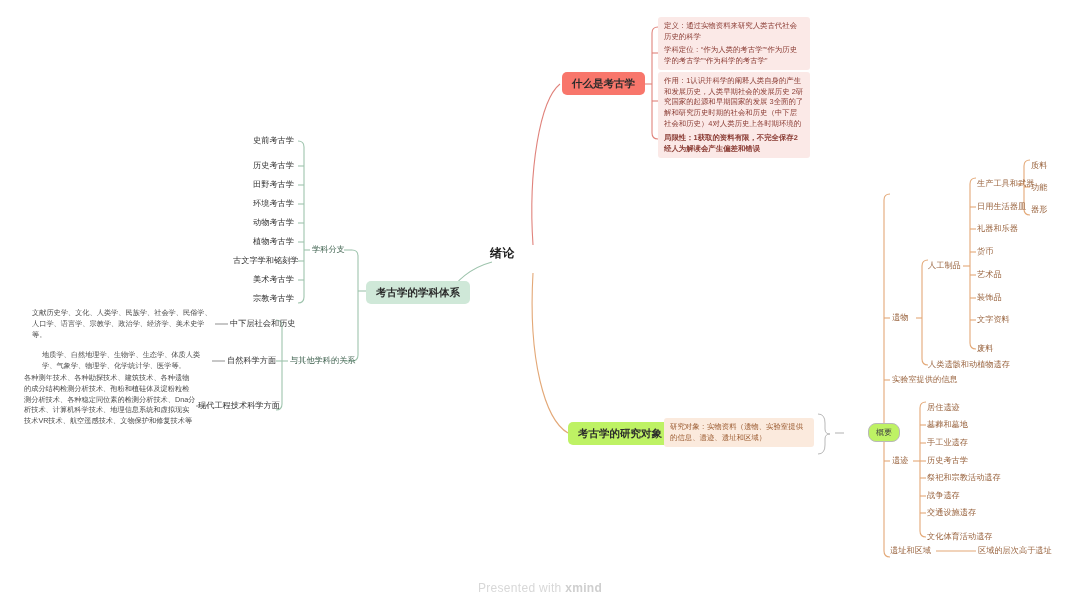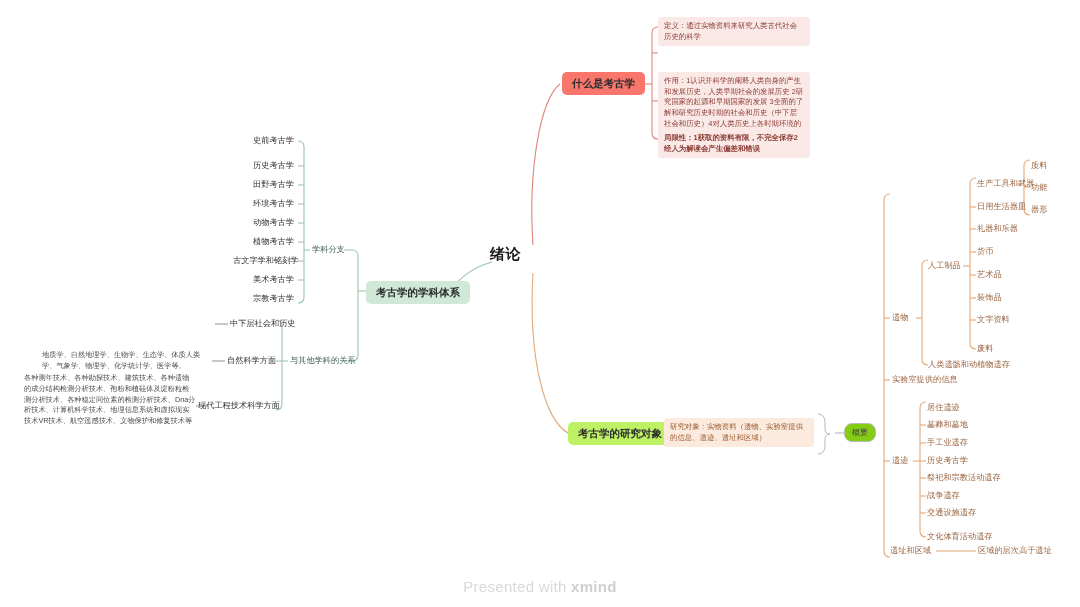--- a/index.html
+++ b/index.html
@@ -9,21 +9,21 @@
     font-family:"Liberation Sans","DejaVu Sans",sans-serif;
     overflow:hidden;position:relative;
   }
   #canvas{position:absolute;inset:0;width:1080px;height:607px;}
   svg.links{position:absolute;left:0;top:0;width:1080px;height:607px;pointer-events:none;}
 
   .node{position:absolute;box-sizing:border-box;white-space:nowrap;}
 
   
   .central{
-    font-size:15px;font-weight:bold;color:#1b1b1b;letter-spacing:.5px;
+    font-size:12px;font-weight:bold;color:#1b1b1b;letter-spacing:.5px;
   }
 
   
   .pill{
     border-radius:5px;padding:5px 10px;font-size:10.5px;font-weight:bold;
     color:#2b2b2b;line-height:1.2;
   }
   .pill-red{background:#f8766b;}
   .pill-orange{background:#bef264;text-align:center;}
   .pill-green{background:#cfe8d8;}
@@ -43,27 +43,27 @@
   .leaf-dark{color:#333333;}
 
   
   .textblock{
     font-size:7.2px;line-height:1.5;color:#4a4a4a;white-space:normal;
     text-align:left;box-sizing:border-box;
   }
 
   
   .capsule{
-    border:1px solid #b9b9b9;border-radius:8px;background:#84cc16;
-    font-size:8px;color:#444;padding:3px 7px;
+    border:1px solid #b9b9b9;border-radius:8px;background:#bef264;
+    font-size:8px;color:#444;padding:3px 7px;margin-left:24px;
   }
 
   .footer{
     position:absolute;left:0;right:0;bottom:12px;text-align:center;
-    font-size:15px;color:#d8d8d8;letter-spacing:.3px;
+    font-size:12px;color:#d8d8d8;letter-spacing:.3px;
   }
   .footer b{color:#cfcfcf;font-weight:bold;}
 </style>
 </head>
 <body>
 
 <div id="canvas">
 
   <svg class="links" viewBox="0 0 1080 607">
     <g fill="none" stroke-width="1.1">
@@ -157,20 +157,21 @@
 
       <path d="M936,551 L976,551" stroke="#e3a877"></path>
     </g>
   </svg>
 
   <div class="node central" style="left:490px;top:245px;">绪论</div>
 
   <div class="node pill pill-red" style="left:562px;top:72px;">什么是考古学</div>
 
   <div class="node para" style="left:658px;top:17px;width:152px;">定义：通过实物资料来研究人类古代社会历史的科学</div>
+  <div class="node para" style="left:658px;top:41px;width:152px;">学科定位：“作为人类的考古学”“作为历史学的考古学”“作为科学的考古学”</div>
   <div class="node para" style="left:658px;top:72px;width:152px;">作用：1认识并科学的阐释人类自身的产生和发展历史，人类早期社会的发展历史 2研究国家的起源和早期国家的发展 3全面的了解和研究历史时期的社会和历史（中下层社会和历史）4对人类历史上各时期环境的研究、复原和重建</div>
   <div class="node para" style="left:658px;top:129px;width:152px;font-weight:bold;">局限性：1获取的资料有限，不完全保存2经人为解读会产生偏差和错误</div>
 
   <div class="node pill pill-green" style="left:366px;top:281px;">考古学的学科体系</div>
 
   <div class="node leaf leaf-green" style="left:312px;top:245px;">学科分支</div>
 
   <div class="node leaf leaf-dark" style="left:253px;top:136px;">史前考古学</div>
   <div class="node leaf leaf-dark" style="left:253px;top:161px;">历史考古学</div>
   <div class="node leaf leaf-dark" style="left:253px;top:180px;">田野考古学</div>
@@ -180,20 +181,21 @@
   <div class="node leaf leaf-dark" style="left:233px;top:256px;">古文字学和铭刻学</div>
   <div class="node leaf leaf-dark" style="left:253px;top:275px;">美术考古学</div>
   <div class="node leaf leaf-dark" style="left:253px;top:294px;">宗教考古学</div>
 
   <div class="node leaf leaf-green" style="left:290px;top:356px;">与其他学科的关系</div>
 
   <div class="node leaf leaf-dark" style="left:230px;top:319px;">中下层社会和历史</div>
   <div class="node leaf leaf-dark" style="left:227px;top:356px;">自然科学方面</div>
   <div class="node leaf leaf-dark" style="left:198px;top:401px;">现代工程技术科学方面</div>
 
+  <div class="node textblock" style="left:32px;top:308px;width:180px;">文献历史学、文化、人类学、民族学、社会学、民俗学、人口学、语言学、宗教学、政治学、经济学、美术史学等。</div>
   <div class="node textblock" style="left:42px;top:350px;width:170px;">地质学、自然地理学、生物学、生态学、体质人类学、气象学、物理学、化学统计学、医学等。</div>
   <div class="node textblock" style="left:24px;top:373px;width:172px;">各种测年技术、各种勘探技术、建筑技术、各种遗物的成分结构检测分析技术、孢粉和植硅体及淀粉粒检测分析技术、各种稳定同位素的检测分析技术、Dna分析技术、计算机科学技术、地理信息系统和虚拟现实技术VR技术、航空遥感技术、文物保护和修复技术等</div>
 
   <div class="node pill pill-orange" style="left:568px;top:422px;">考古学的研究对象</div>
 
   <div class="node para para-orange" style="left:664px;top:418px;width:150px;">研究对象：实物资料（遗物、实验室提供的信息、遗迹、遗址和区域）</div>
 
   <div class="node capsule" style="left:844px;top:423px;">概要</div>
 
   <div class="node leaf leaf-orange" style="left:892px;top:313px;">遗物</div>

